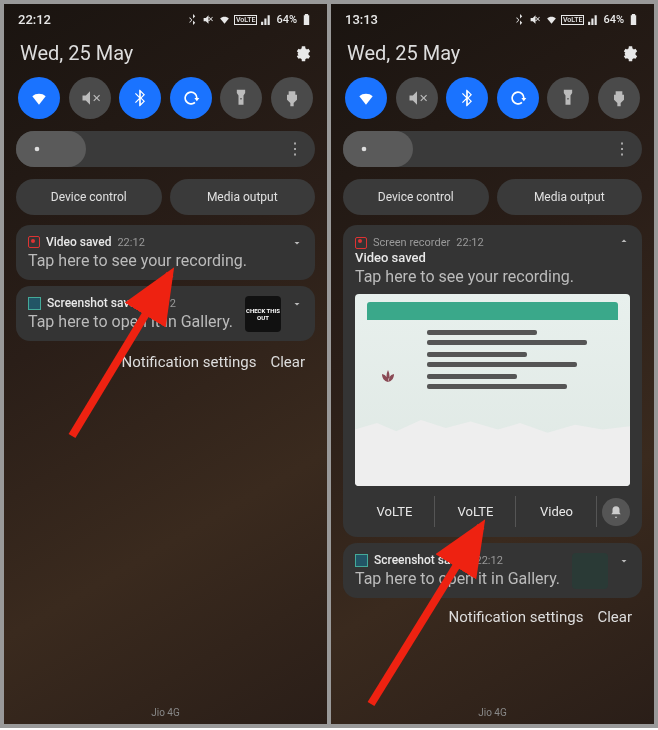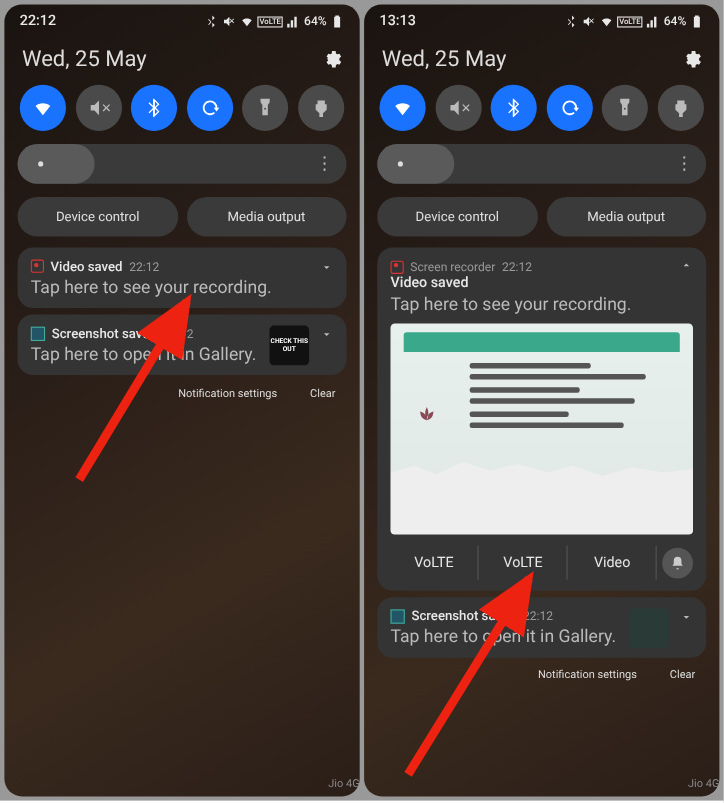--- a/index.html
+++ b/index.html
@@ -1,17 +1,17 @@
 <!DOCTYPE html>
 <html><head>
 <meta charset="utf-8">
 <style>
 html,body{margin:0;padding:0;background:#fff;font-family:-apple-system,Roboto,Arial,sans-serif}
 .wrap{display:flex;gap:4px;padding:4px;background:#999}
-.phone{width:323px;height:720px;background:linear-gradient(150deg,#1a1410 0%,#2a1e18 40%,#3a2a1e 70%,#2a1e18 100%);border-radius:16px;color:#e8e8e8;font-size:12px;position:relative;overflow:hidden}
+.phone{width:323px;height:720px;background:linear-gradient(150deg,#1a1410 0%,#2a1e18 40%,#3a2a1e 70%,#2a1e18 100%);border-radius:0;color:#e8e8e8;font-size:12px;position:relative;overflow:hidden}
 .status-bar{display:flex;justify-content:space-between;align-items:center;padding:8px 14px;font-size:13px;font-weight:500}
 .status-right{display:flex;align-items:center;gap:3px}
 .status-right svg{width:13px;height:13px;fill:#e8e8e8}
 .panel{padding:0 12px}
 .date-row{display:flex;justify-content:space-between;align-items:center;padding:6px 4px 12px}
 .date{font-size:20px;color:#ddd}
 .gear{width:20px;height:20px;fill:#e8e8e8}
 .qs-row{display:flex;justify-content:space-between;gap:6px;padding:0 2px 12px}
 .qs{width:42px;height:42px;border-radius:50%;display:flex;align-items:center;justify-content:center}
 .qs.on{background:#1a73ff}
@@ -24,32 +24,32 @@
 .brightness-dots{margin-left:auto;padding-right:12px;color:#bbb;font-size:16px;line-height:0}
 .btn-row{display:flex;gap:8px;margin-bottom:10px}
 .btn{flex:1;height:36px;background:#3a3a3a;border-radius:18px;display:flex;align-items:center;justify-content:center;font-size:12px;color:#e0e0e0}
 .notif{background:#343434;border-radius:14px;padding:10px 12px;margin-bottom:6px;position:relative}
 .notif-hd{display:flex;align-items:center;gap:6px;font-size:12px}
 .notif-title{font-weight:500}
 .notif-time{color:#999;font-size:11px}
 .notif-sub{color:#bbb;font-size:16px;margin-top:2px}
 .chev{position:absolute;right:12px;top:12px;color:#bbb}
 .thumb{width:36px;height:36px;background:#111;border-radius:4px;position:absolute;right:34px;top:10px;font-size:6px;color:#fff;display:flex;align-items:center;justify-content:center;text-align:center;font-weight:bold}
-.footer-row{display:flex;justify-content:flex-end;gap:30px;padding:6px 10px;font-size:10px;color:#ddd}
+.footer-row{display:flex;justify-content:flex-end;gap:14px;padding:6px 10px;font-size:15px;color:#ddd}
 .app-row{color:#999;font-size:11px;display:flex;align-items:center;gap:6px;margin-bottom:0}
 .app-row .chev{position:static;margin-left:auto}
 .preview{height:192px;background:linear-gradient(#e8f0ed,#dfe8e4);border-radius:4px;margin-top:8px;position:relative;overflow:hidden}
 .preview-bar{position:absolute;left:72px;height:5px;background:#555;border-radius:2px}
 .preview .paper{position:absolute;bottom:0;left:0;right:0;height:42%;background:#eee;clip-path:polygon(0 30%,8% 22%,15% 32%,24% 18%,33% 28%,42% 20%,52% 30%,60% 22%,70% 34%,80% 24%,90% 30%,100% 26%,100% 100%,0 100%)}
 .actions{display:flex;margin-top:10px;gap:1px;align-items:center}
 .actions .act{flex:1;text-align:center;padding:8px 0;font-size:13px;color:#e8e8e8;border-right:1px solid #555}
 .actions .act:last-of-type{border-right:none}
 .bell{width:28px;height:28px;border-radius:50%;background:#555;display:flex;align-items:center;justify-content:center;margin-left:4px}
 .bell svg{width:14px;height:14px;fill:#ccc}
-.carrier{position:absolute;bottom:6px;left:0;right:0;text-align:right;font-size:10px;color:#888}
+.carrier{position:absolute;bottom:6px;left:0;right:0;text-align:center;font-size:10px;color:#888}
 .arrow{position:absolute;pointer-events:none}
 .arrow svg{overflow:visible}
 .rec-icon{width:10px;height:10px;border:1.5px solid #d33;border-radius:2px;position:relative;display:inline-block}
 .rec-icon:after{content:'';position:absolute;width:4px;height:4px;background:#d33;border-radius:50%;top:1.5px;left:1.5px}
 .ss-icon{width:11px;height:11px;border:1px solid #4a9;background:#256;display:inline-block;position:relative}
 .notif-small{background:#343434;border-radius:14px;padding:10px 12px;margin-bottom:4px;position:relative}
 .thumb2{width:36px;height:36px;background:#2a3a36;border-radius:4px;position:absolute;right:34px;top:10px}
 .lotus{position:absolute;left:18px;top:74px;width:30px;height:24px}
 .bat{display:inline-block;font-size:11px}
 </style>

